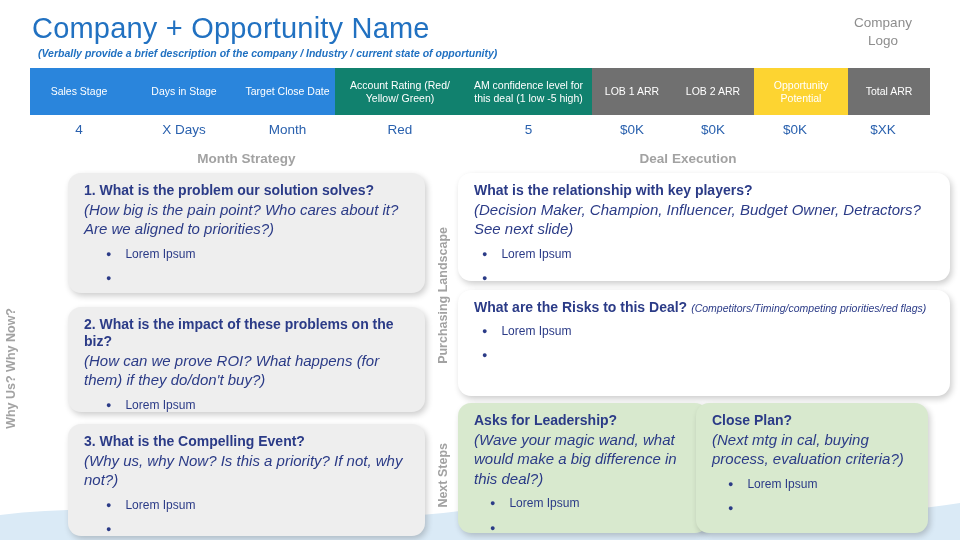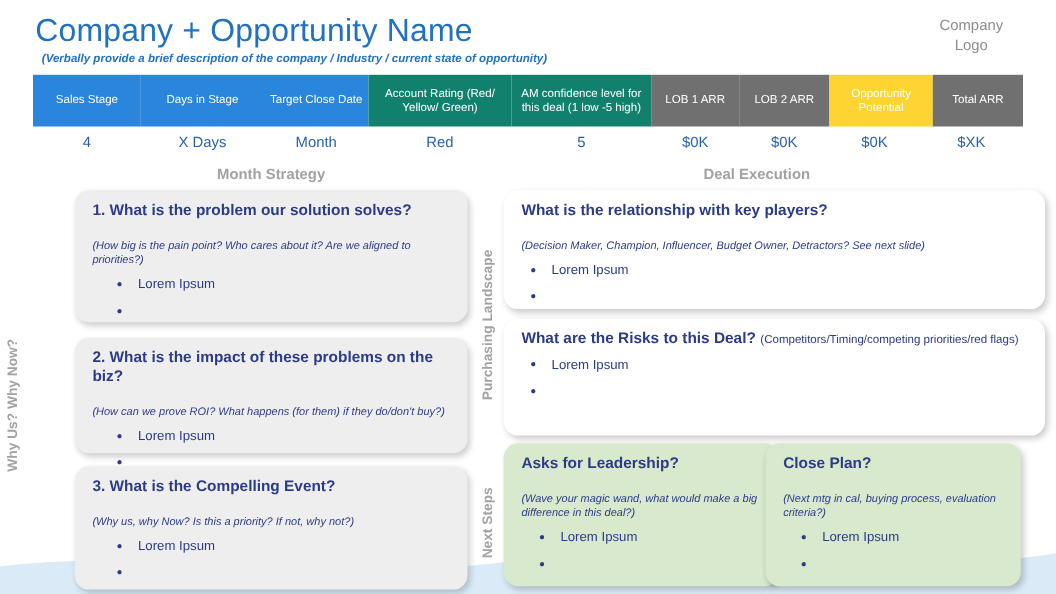--- a/index.html
+++ b/index.html
@@ -32,22 +32,22 @@
   .vl-why{left:0px;top:288px;width:22px;height:160px;}
   .vl-purch{left:432px;top:195px;width:22px;height:200px;}
   .vl-next{left:432px;top:428px;width:22px;height:95px;}
   
   .box{position:absolute;border-radius:13px;box-sizing:border-box;padding:9px 16px;
        box-shadow:2px 3px 6px rgba(0,0,0,0.2);}
   .box-gray{background:#eeeeee;}
   .box-white{background:#ffffff;}
   .box-green{background:#d8e9ce;}
   .b-title{font-weight:bold;font-size:14px;color:#2b3b87;line-height:1.2;}
-  .b-hint{font-style:italic;font-size:10px;color:#2b3b87;line-height:1.3;margin-top:18px;}
-  .b-hint-inline{font-weight:normal;font-size:10.5px;color:#2b3b87;margin-left:4px;}
+  .b-hint{font-style:italic;font-size:15px;color:#2b3b87;line-height:1.3;margin-top:1px;}
+  .b-hint-inline{font-style:italic;font-weight:normal;font-size:10.5px;color:#2b3b87;margin-left:4px;}
   .bullets{margin-top:8px;}
   .bullet-row{display:flex;align-items:flex-start;margin-bottom:10px;}
   .dot{color:#2b3b87;font-size:9px;line-height:14px;margin:0 14px 0 22px;}
   .bullet-text{font-size:12px;color:#2b3b87;line-height:1.2;}
   .sb1{left:68px;top:173px;width:357px;height:120px;}
   .sb2{left:68px;top:307px;width:357px;height:105px;}
   .sb3{left:68px;top:424px;width:357px;height:112px;}
   .eb1{left:458px;top:173px;width:492px;height:108px;}
   .eb2{left:458px;top:290px;width:492px;height:106px;}
   .gb1{left:458px;top:403px;width:250px;height:130px;}

